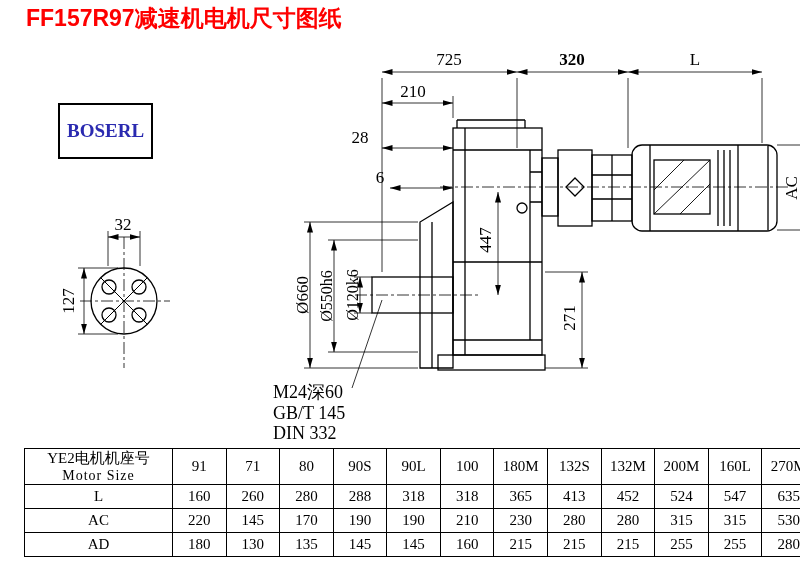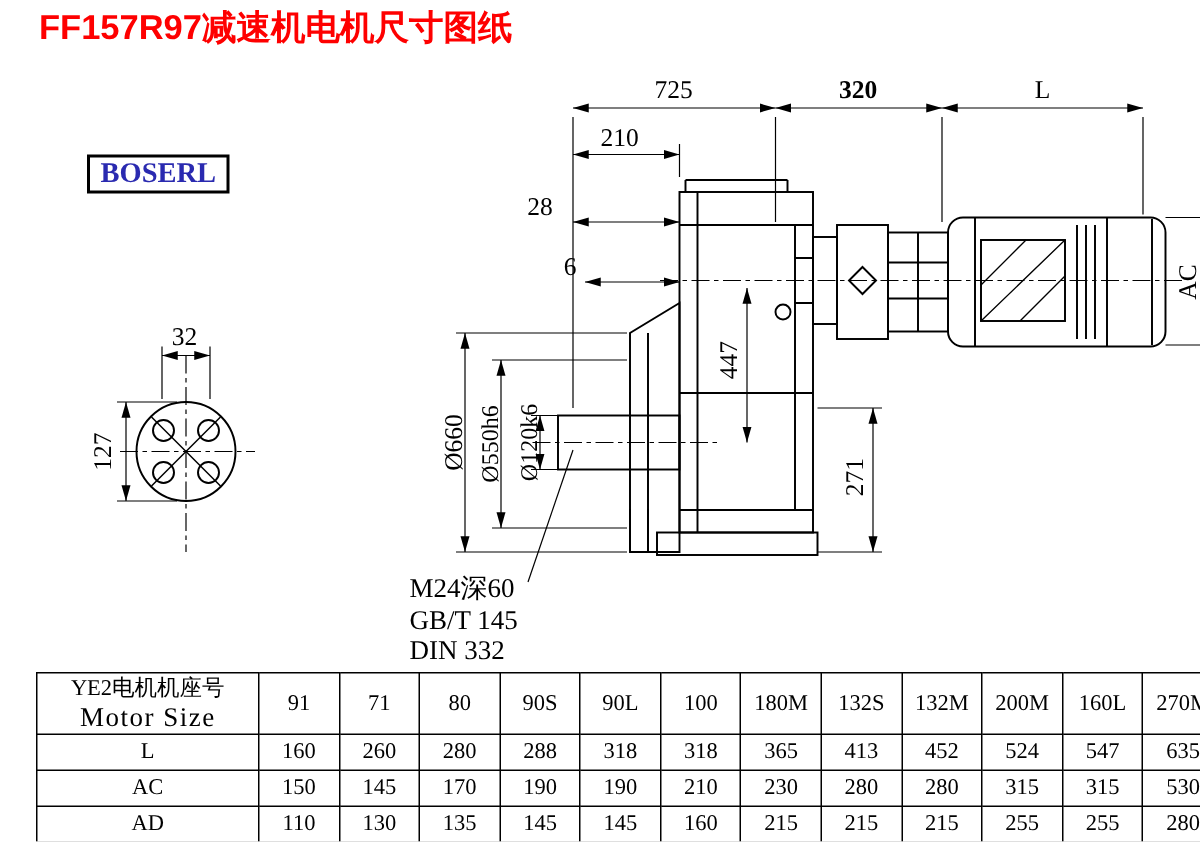--- a/index.html
+++ b/index.html
@@ -1,33 +1,33 @@
 <!DOCTYPE html>
 <html><head>
 <meta charset="utf-8">
 <style>
   * { margin:0; padding:0; box-sizing:border-box; }
   html,body { background:#fff; }
   body { width:800px; height:561px; font-family:"Liberation Serif",serif; }
   .page { position:relative; width:800px; height:561px; background:#fff; overflow:hidden;margin-left:20px; }
   .title { position:absolute; left:6px; top:3px; font-family:"Liberation Sans",sans-serif;
            font-weight:bold; font-size:23px; color:#fe0000; white-space:nowrap; }
-  .logo { position:absolute; left:38px; top:103px; border:2px solid #000; padding:0 7px;
+  .logo { position:absolute; left:38px; top:103px; border:2px solid #000; padding:15px 7px;
           font-size:19px; font-weight:bold; color:#2a2ab0; font-family:"Liberation Serif",serif; }
   svg.drawing { position:absolute; left:0; top:0; }
   svg text { font-family:"Liberation Serif",serif; font-size:17px; fill:#000; stroke:none; }
   svg text.small { font-size:16px; }
   svg text.note { font-size:18px; }
   .dim-bold { font-weight:bold; }
   table.spec { position:absolute; left:4px; top:448px; width:792px; border-collapse:collapse;
                table-layout:fixed; text-align:center; color:#000; }
   table.spec td { border:1px solid #000; font-size:15px; height:24px; padding:0; }
   table.spec tr.hdr td { height:36px; }
   td.hd { font-size:14px; }
-  .hd-en { letter-spacing:1px; font-size:18px; }
+  .hd-en { letter-spacing:1px; font-size:14px; }
 </style>
 </head>
 <body>
 
 <div class="page">
 
   <div class="title">FF157R97减速机电机尺寸图纸</div>
   <div class="logo">BOSERL</div>
 
   <svg class="drawing" width="800" height="447" viewBox="0 0 800 447">
@@ -156,36 +156,36 @@
         <td>318</td>
         <td>365</td>
         <td>413</td>
         <td>452</td>
         <td>524</td>
         <td>547</td>
         <td>635</td>
       </tr>
       <tr>
         <td>AC</td>
-        <td>150</td>
+        <td>220</td>
         <td>145</td>
         <td>170</td>
         <td>190</td>
         <td>190</td>
         <td>210</td>
         <td>230</td>
         <td>280</td>
         <td>280</td>
         <td>315</td>
         <td>315</td>
         <td>530</td>
       </tr>
       <tr>
         <td>AD</td>
-        <td>110</td>
+        <td>180</td>
         <td>130</td>
         <td>135</td>
         <td>145</td>
         <td>145</td>
         <td>160</td>
         <td>215</td>
         <td>215</td>
         <td>215</td>
         <td>255</td>
         <td>255</td>

